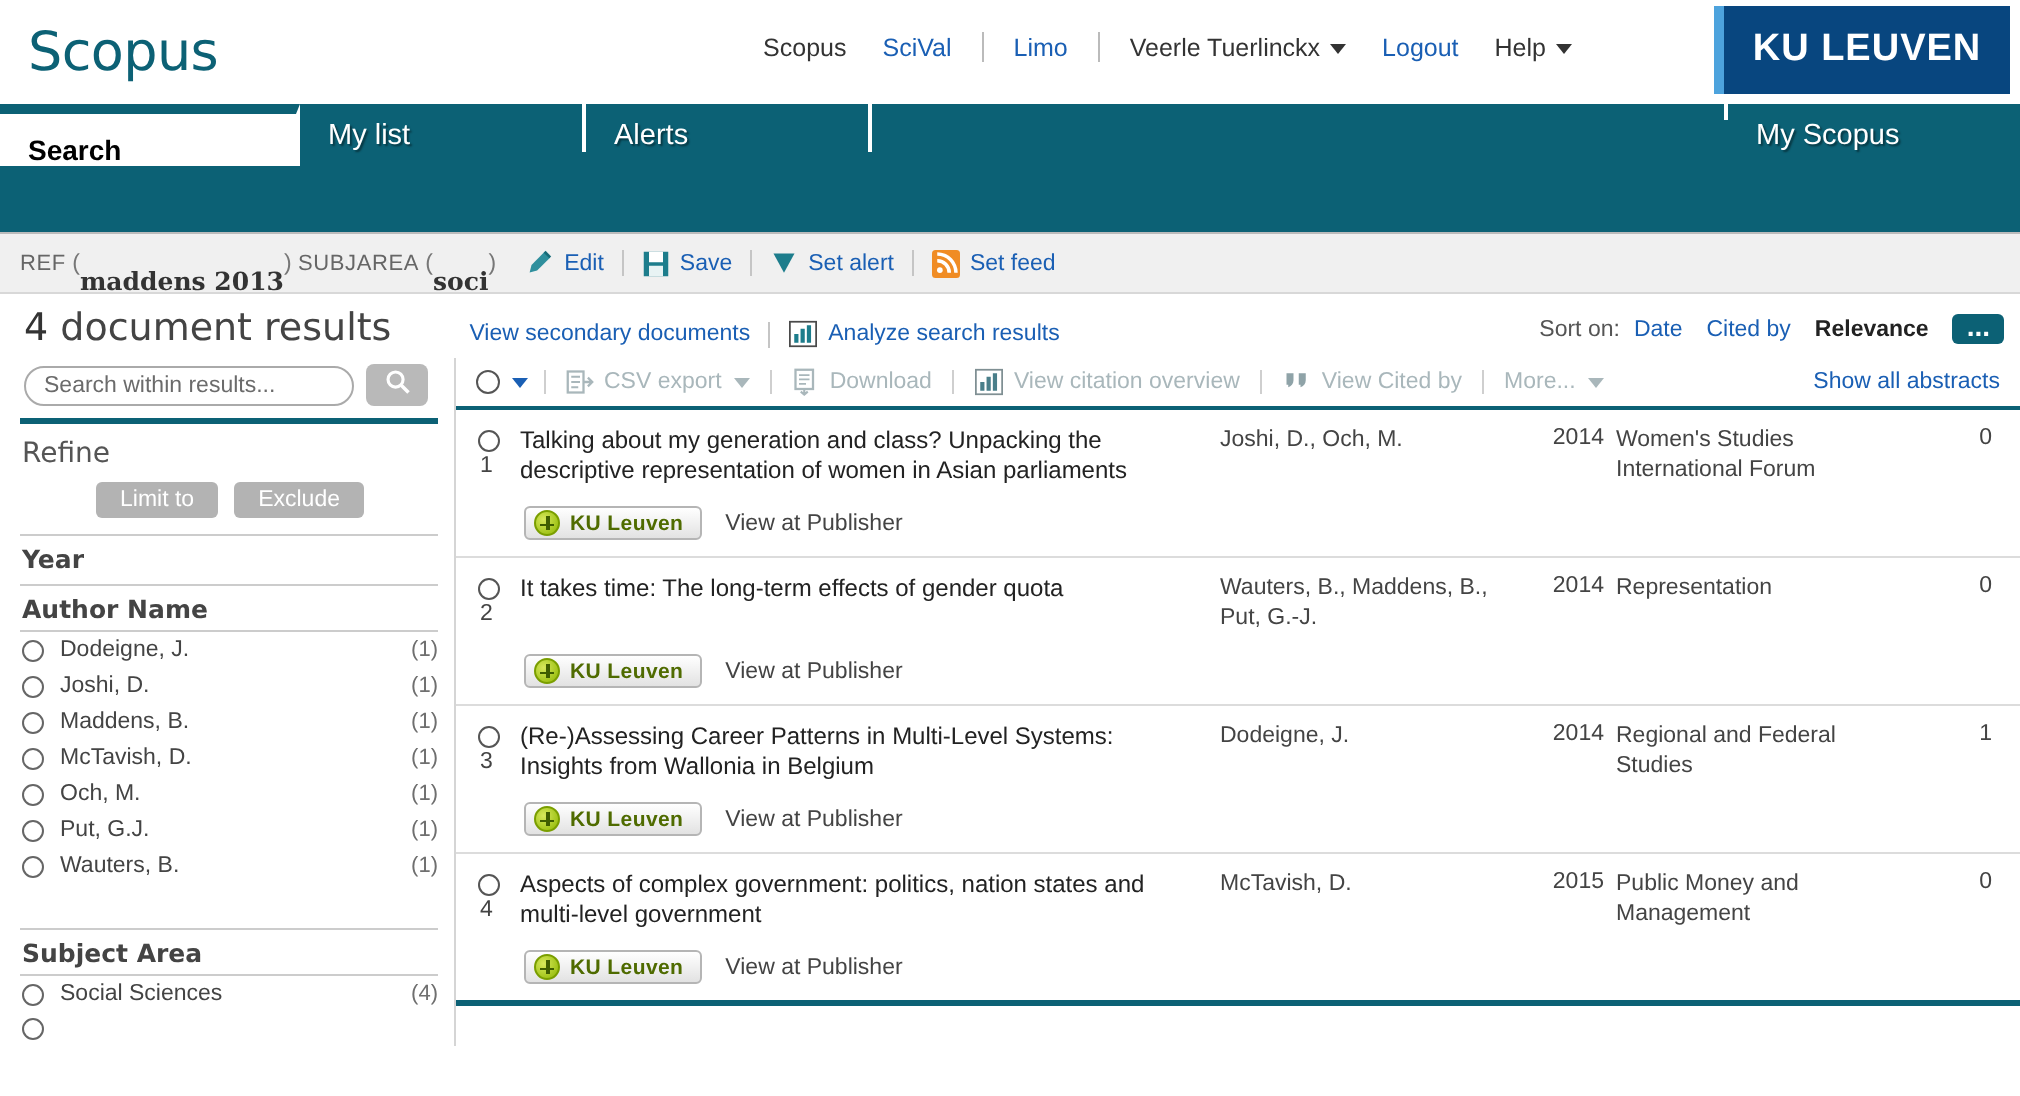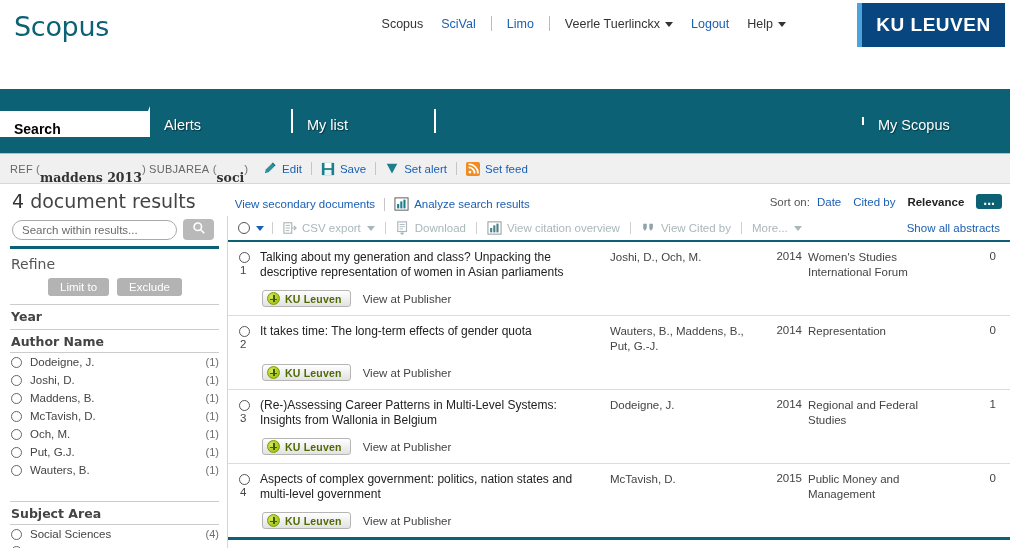--- a/index.html
+++ b/index.html
@@ -70,23 +70,22 @@
     align-items: center;
     justify-content: center;
     font-family: "Liberation Sans", sans-serif;
   }
 
   
   .tabstrip {
     height: 65px;
     background: #0c6175;
     display: flex;
-    align-items: center;
+    align-items: flex-start;
     border-bottom: 1px solid #bbb;
-    margin-top: 37px;
   }
   .tab {
     color: #fff;
     font-size: 14.5px;
     padding: 8px 0 0 14px;
     border-right: 2px solid #fff;
     text-shadow: 1px 1px 1px rgba(0,0,0,0.45);
   }
   .tab.w1 { width: 150px; }
   .tab.w2 { width: 143px; }
@@ -270,22 +269,22 @@
     <a class="item current"><span>Veerle Tuerlinckx</span><span class="caret"></span></a>
     <a class="item">Logout</a>
     <a class="item current"><span>Help</span><span class="caret"></span></a>
   </div>
 
   <div class="kul-logo">KU LEUVEN</div>
 </div>
 
 <div class="tabstrip">
   <div class="tab w1 active">Search</div>
+  <div class="tab w3">My list</div>
   <div class="tab w2">Alerts</div>
-  <div class="tab w3">My list</div>
   <div class="tab filler"></div>
   <div class="tab myscopus">My Scopus</div>
 </div>
 
 <div class="querybar">
   <span class="qlabel">REF</span>
   <span class="qparen">&nbsp;(</span>
   <span class="qterm">maddens 2013</span>
   <span class="qparen">)&nbsp;</span>
   <span class="qlabel">SUBJAREA</span>

